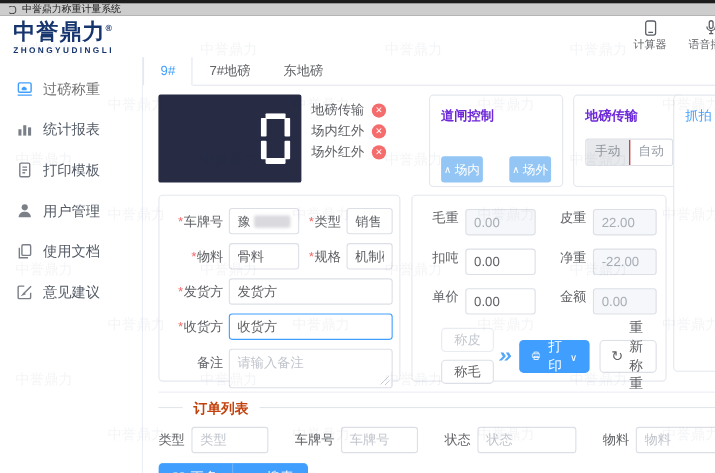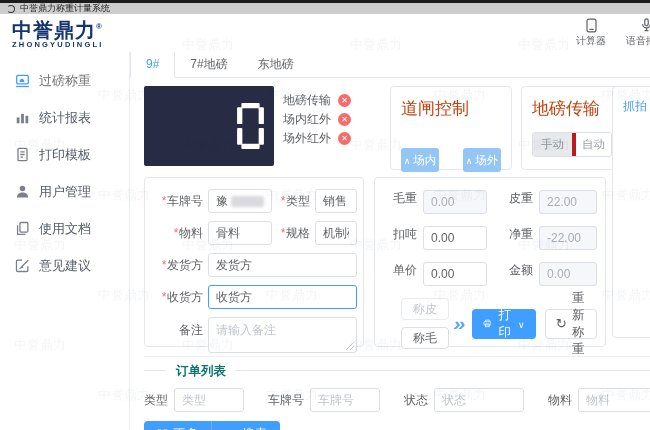--- a/index.html
+++ b/index.html
@@ -37,29 +37,29 @@
 
   .content { position:relative; padding:8px 0 0 14px; height:352px; }
   .row1 { display:flex; gap:9px; align-items:flex-start; }
   .display-panel { width:130px; height:80px; background:#272b44; border-radius:2px; display:flex; align-items:center; justify-content:flex-end; padding-right:10px; }
   .status-list { width:98px; padding-top:5px; }
   .status-row { display:flex; align-items:center; gap:7px; font-size:12px; color:#606266; height:19px; }
   .x-icon { width:13px; height:13px; border-radius:50%; background:#f56c6c; color:#fff; font-size:8px; line-height:13px; text-align:center; flex-shrink:0; }
   .x-icon::before { content:"✕"; }
   .card { border:1px solid #e4e7ed; border-radius:4px; background:#fff; }
   .gate-card { width:122px; height:84px; padding:10px; }
-  .card-title { font-size:17px; font-weight:400; color:#c2410c; }
+  .card-title { font-size:12px; font-weight:700; color:#6d28d9; }
   .gate-btns { display:flex; gap:24px; margin-top:28px; }
   .gate-btn { width:48px; height:24px; border:none; border-radius:3px; background:#93c6f5; color:#fff; font-size:11.5px; display:flex; align-items:center; justify-content:center; gap:3px; cursor:pointer; font-family:inherit; }
   .caret-up::before { content:"∧"; font-size:9px; }
   .mode-card { width:102px; height:84px; padding:10px; }
   .mode-toggle { display:inline-flex; border:1px solid #dcdfe6; border-radius:3px; overflow:hidden; margin-top:12px; }
   .mode-opt { width:39px; height:23px; line-height:23px; text-align:center; font-size:11.5px; color:#979ca6; background:#fff; cursor:pointer; }
   .mode-opt.selected { background:#e7e9ec; color:#8e939b; }
-  .mode-opt + .mode-opt { border-left:4px solid #b91c1c; }
+  .mode-opt + .mode-opt { border-left:1px solid #b91c1c; }
   .snapshot-card { position:absolute; left:482px; top:8px; width:190px; height:252px; padding:9px 10px; }
   .snap-link { font-size:12px; color:#409eff; cursor:pointer; }
 
   .row2 { display:flex; gap:10px; margin-top:7px; }
   .form-card { width:220px; padding:11px 6px 8px 8px; height:170px; }
   .weights-card { width:232px; padding:12px 8px 8px 6px; height:170px; }
   .f-row { display:flex; align-items:center; margin-bottom:8px; }
   .lbl { font-size:12px; color:#606266; text-align:right; flex-shrink:0; white-space:nowrap; }
   .lbl .req { color:#f56c6c; margin-right:1px; }
   .req::before { content:"*"; }
@@ -89,21 +89,21 @@
   .btn-col { display:flex; flex-direction:column; gap:7px; }
   .chev-icon { color:#55a8f7; font-size:19px; font-weight:700; margin:0 7px 0 5px; transform:scaleX(1.15); }
   .chev-icon::before { content:"»"; }
   .print-btn { height:30px; padding:0 11px; border:none; border-radius:4px; background:#409eff; color:#fff; font-size:12.5px; display:flex; align-items:center; gap:5px; cursor:pointer; font-family:inherit; }
   .caret-down::before { content:"∨"; font-size:9px; }
   .reweigh-btn { height:30px; padding:0 10px; margin-left:9px; border:1px solid #dcdfe6; border-radius:4px; background:#fff; color:#606266; font-size:12.5px; display:flex; align-items:center; gap:4px; cursor:pointer; font-family:inherit; }
   .refresh-icon::before { content:"↻"; font-size:13px; }
 
   .big-divider { border:none; border-top:1px solid #ebeef5; margin-top:9px; }
   .order-divider { position:relative; border-top:1px solid #e2e5ea; margin-top:13px; }
-  .order-title { position:absolute; left:22px; top:-8px; background:#fff; padding:0 10px; font-size:12.5px; font-weight:700; color:#0f766e; white-space:nowrap;text-align:right; }
+  .order-title { position:absolute; left:22px; top:-8px; background:#fff; padding:0 10px; font-size:12.5px; font-weight:700; color:#c2410c; white-space:nowrap;text-align:right; }
   .filter-row { display:flex; align-items:center; gap:6px; margin-top:17px; white-space:nowrap; }
   .filter-row .gap { width:12px; flex-shrink:0; }
   .flt-lbl { font-size:12px; color:#606266; flex-shrink:0; }
   .inp.flt-a { width:70px; } .inp.flt-b { width:90px; }
   .action-row { margin-top:9px; }
   .btn-group { display:inline-flex; border-radius:4px; overflow:hidden; }
   .grp-btn { height:27px; padding:0 13px; border:none; background:#409eff; color:#fff; font-size:12.5px; display:flex; align-items:center; gap:5px; cursor:pointer; font-family:inherit; }
   .grp-btn + .grp-btn { border-left:1px solid #6eb3fb; }
 
   .watermark-layer { position:absolute; inset:0; pointer-events:none; z-index:4; overflow:hidden; }

